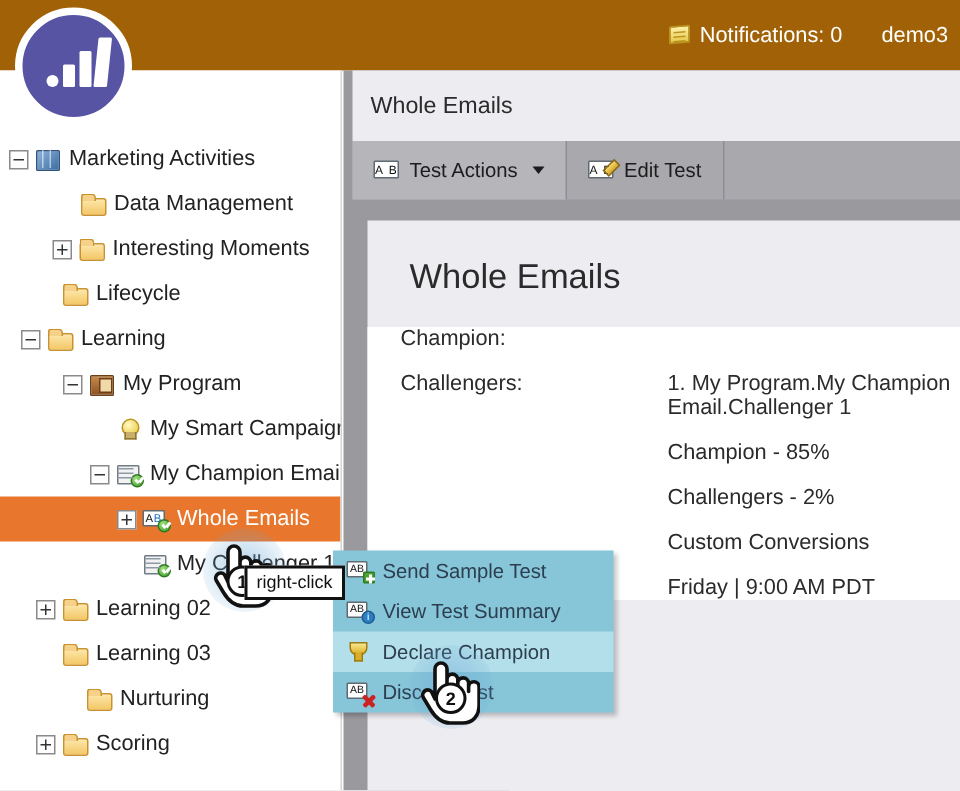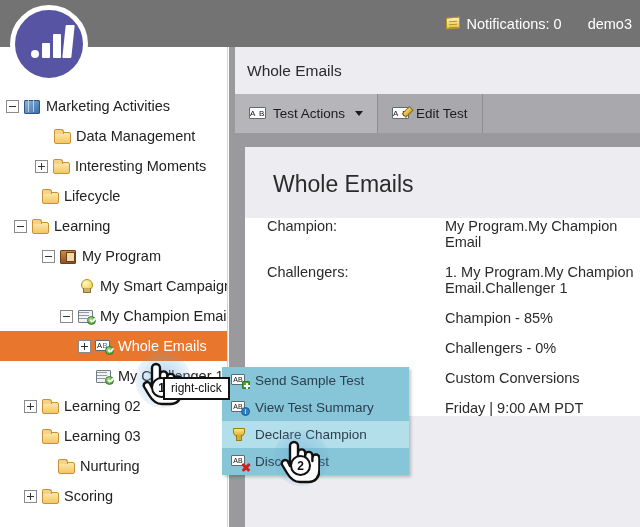--- a/index.html
+++ b/index.html
@@ -10,21 +10,21 @@
     background: #ffffff;
     font-family: "Liberation Sans", sans-serif;
     -webkit-font-smoothing: antialiased;
   }
 
   #app { position: relative; width: 640px; height: 527px; overflow: hidden; background:#fff; }
 
   
   .topbar {
     position: absolute; left: 0; top: 0; width: 640px; height: 47px;
-    background: #737373;
+    background: #a16207;
   }
   .brand-logo {
     position: absolute; left: 10px; top: 5px;
     width: 78px; height: 78px; border-radius: 50%;
     background: #5754a4;
     border: 5px solid #ffffff;
     z-index: 30;
     overflow: hidden;
   }
   .bars { position: absolute; left: 16px; bottom: 20px; width: 46px; height: 36px; }
@@ -415,33 +415,32 @@
           </span>
           <span>Edit Test</span>
         </div>
       </div>
 
     <div class="content-card">
       <div class="card-heading">Whole Emails</div>
       <div class="card-body" id="cardrows">
           <div class="row">
             <div class="k">Champion:</div>
-            <div class="v"><span>My Program.My Champion Email</span></div>
           </div>
           <div class="row">
             <div class="k">Challengers:</div>
             <div class="v"><span>1. My Program.My Champion</span><span class="l2">Email.Challenger 1</span></div>
           </div>
           <div class="row">
             <div class="k"></div>
             <div class="v"><span>Champion - 85%</span></div>
           </div>
           <div class="row">
             <div class="k"></div>
-            <div class="v"><span>Challengers - 0%</span></div>
+            <div class="v"><span>Challengers - 2%</span></div>
           </div>
           <div class="row">
             <div class="k"></div>
             <div class="v"><span>Custom Conversions</span></div>
           </div>
           <div class="row">
             <div class="k">Send Report Every:</div>
             <div class="v"><span>Friday | 9:00 AM PDT</span></div>
           </div>
         </div>

